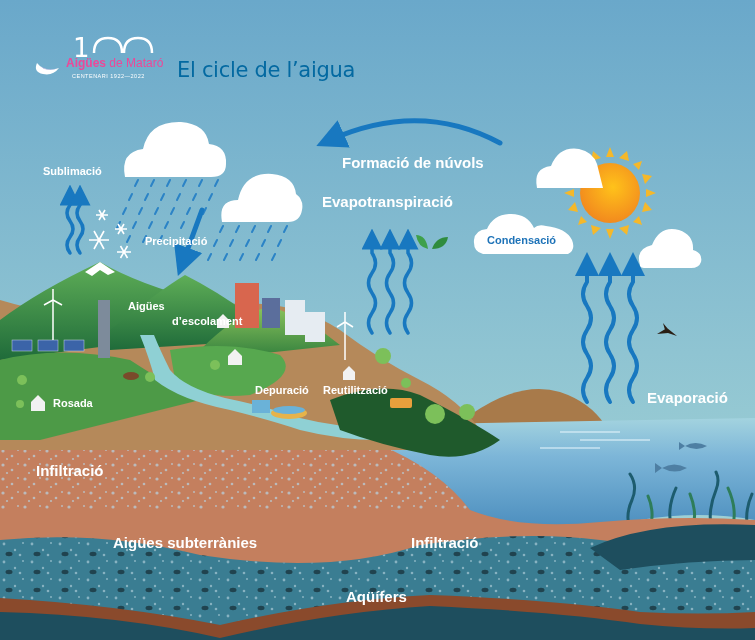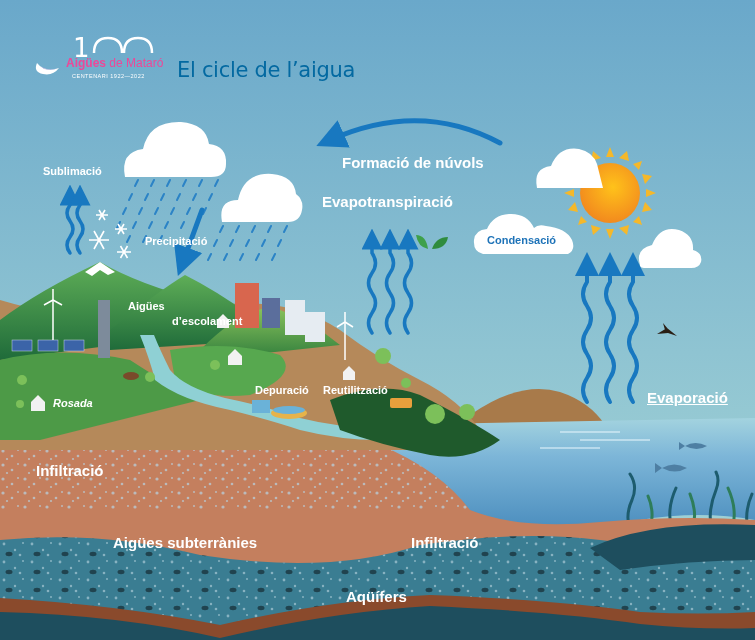--- a/index.html
+++ b/index.html
@@ -270,20 +270,20 @@
 </div>
 <div class="title">El cicle de l’aigua</div>
 
 <div class="lbl sm" style="left:43px;top:165px;">Sublimació</div>
 <div class="lbl sm" style="left:145px;top:235px;">Precipitació</div>
 <div class="lbl md" style="left:342px;top:155px;">Formació de núvols</div>
 <div class="lbl md" style="left:322px;top:194px;">Evapotranspiració</div>
 <div class="lbl sm blue" style="left:487px;top:234px;">Condensació</div>
 <div class="lbl sm" style="left:128px;top:300px;">Aigües</div>
 <div class="lbl sm" style="left:128px;top:315px;margin-left:44px;">d’escolament</div>
-<div class="lbl sm" style="left:53px;top:397px;font-style:italic;">Rosada</div>
+<div class="lbl sm" style="left:53px;top:397px;">Rosada</div>
 <div class="lbl sm" style="left:255px;top:384px;">Depuració</div>
 <div class="lbl sm" style="left:323px;top:384px;">Reutilització</div>
-<div class="lbl md" style="left:647px;top:390px;text-decoration:underline;">Evaporació</div>
+<div class="lbl md" style="left:647px;top:390px;">Evaporació</div>
 <div class="lbl md" style="left:36px;top:463px;">Infiltració</div>
 <div class="lbl md" style="left:113px;top:535px;">Aigües subterrànies</div>
 <div class="lbl md" style="left:411px;top:535px;">Infiltració</div>
 <div class="lbl md" style="left:346px;top:589px;">Aqüífers</div>
 
 </body></html>

